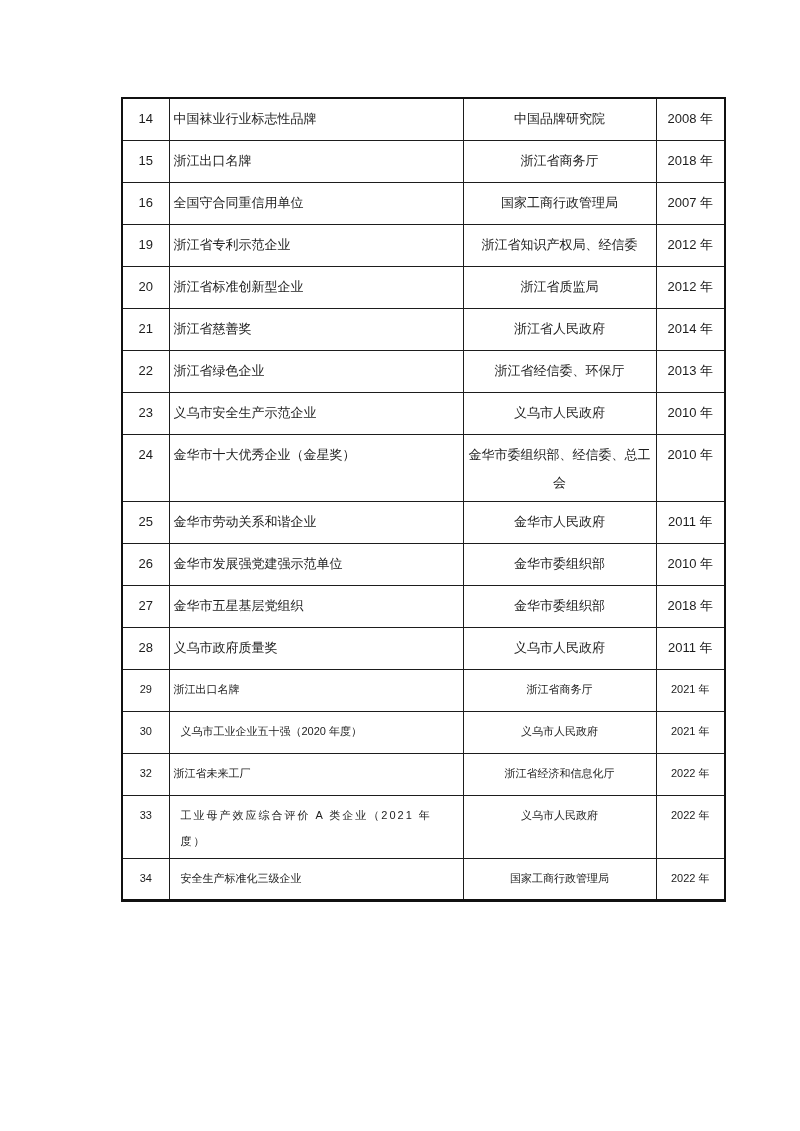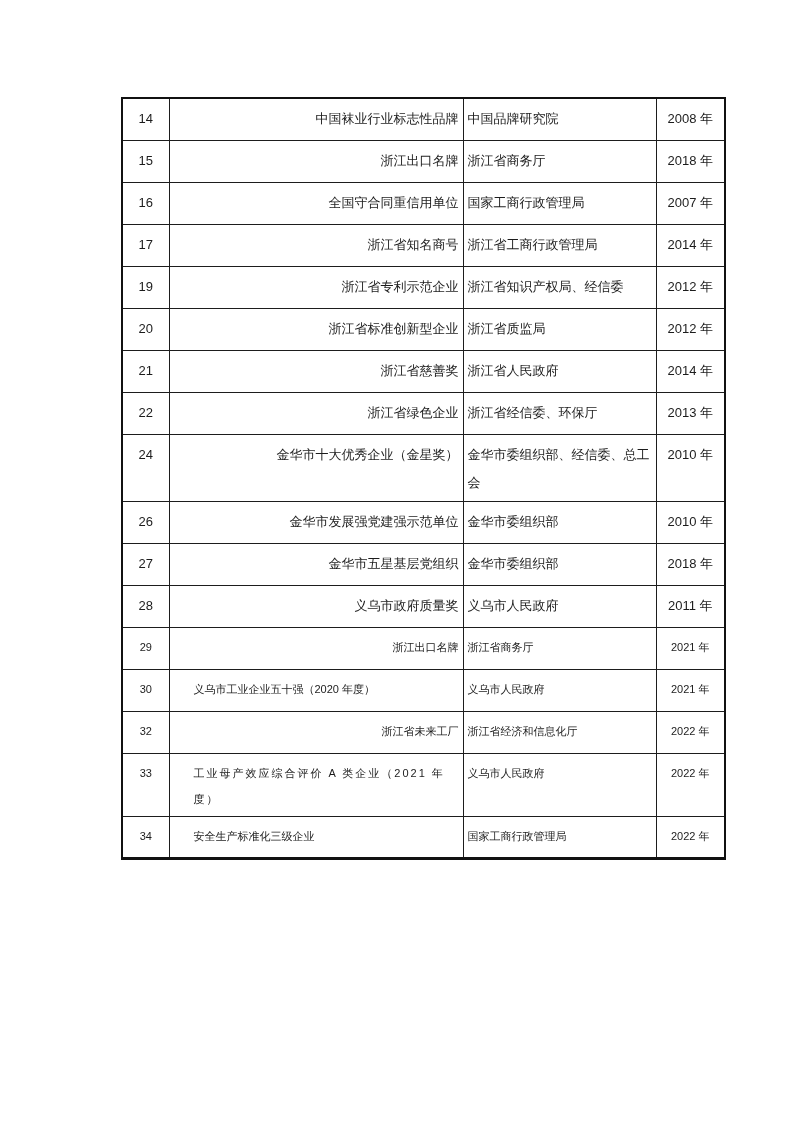--- a/index.html
+++ b/index.html
@@ -36,25 +36,25 @@
   tr.row-small { height: 42px; }
   tr.row-large { height: 42px; }
   tr.row-small td { font-size: 13px; line-height: 28px; }
   tr.row-large td { font-size: 11px; line-height: 26px; }
 
   td.cell-no {
     text-align: center;
     vertical-align: middle;
     padding-top: 2px;
   }
-  td.cell-name.align-center { text-align: right; }
-  td.cell-name.align-left   { text-align: left; padding-left: 24px; padding-right: 6px; }
+  td.cell-name.align-center { text-align: left; }
+  td.cell-name.align-left   { text-align: left; padding-left: 11px; padding-right: 6px; }
   td.cell-name.spread       { letter-spacing: 2px; }
   td.cell-org {
-    text-align: left;
+    text-align: center;
     padding-left: 9px;
     padding-right: 5px;
   }
   td.cell-year {
     text-align: center;
     padding-left: 2px;
     padding-right: 2px;
   }
 </style>
 </head>
@@ -81,26 +81,20 @@
           <td class="cell-org">浙江省商务厅</td>
           <td class="cell-year">2018 年</td>
         </tr>
         <tr class="row-small">
           <td class="cell-no">16</td>
           <td class="cell-name align-center">全国守合同重信用单位</td>
           <td class="cell-org">国家工商行政管理局</td>
           <td class="cell-year">2007 年</td>
         </tr>
         <tr class="row-small">
-          <td class="cell-no">17</td>
-          <td class="cell-name align-center">浙江省知名商号</td>
-          <td class="cell-org">浙江省工商行政管理局</td>
-          <td class="cell-year">2014 年</td>
-        </tr>
-        <tr class="row-small">
           <td class="cell-no">19</td>
           <td class="cell-name align-center">浙江省专利示范企业</td>
           <td class="cell-org">浙江省知识产权局、经信委</td>
           <td class="cell-year">2012 年</td>
         </tr>
         <tr class="row-small">
           <td class="cell-no">20</td>
           <td class="cell-name align-center">浙江省标准创新型企业</td>
           <td class="cell-org">浙江省质监局</td>
           <td class="cell-year">2012 年</td>
@@ -111,24 +105,36 @@
           <td class="cell-org">浙江省人民政府</td>
           <td class="cell-year">2014 年</td>
         </tr>
         <tr class="row-small">
           <td class="cell-no">22</td>
           <td class="cell-name align-center">浙江省绿色企业</td>
           <td class="cell-org">浙江省经信委、环保厅</td>
           <td class="cell-year">2013 年</td>
         </tr>
         <tr class="row-small">
+          <td class="cell-no">23</td>
+          <td class="cell-name align-center">义乌市安全生产示范企业</td>
+          <td class="cell-org">义乌市人民政府</td>
+          <td class="cell-year">2010 年</td>
+        </tr>
+        <tr class="row-small">
           <td class="cell-no">24</td>
           <td class="cell-name align-center">金华市十大优秀企业（金星奖）</td>
           <td class="cell-org">金华市委组织部、经信委、总工会</td>
           <td class="cell-year">2010 年</td>
+        </tr>
+        <tr class="row-small">
+          <td class="cell-no">25</td>
+          <td class="cell-name align-center">金华市劳动关系和谐企业</td>
+          <td class="cell-org">金华市人民政府</td>
+          <td class="cell-year">2011 年</td>
         </tr>
         <tr class="row-small">
           <td class="cell-no">26</td>
           <td class="cell-name align-center">金华市发展强党建强示范单位</td>
           <td class="cell-org">金华市委组织部</td>
           <td class="cell-year">2010 年</td>
         </tr>
         <tr class="row-small">
           <td class="cell-no">27</td>
           <td class="cell-name align-center">金华市五星基层党组织</td>

